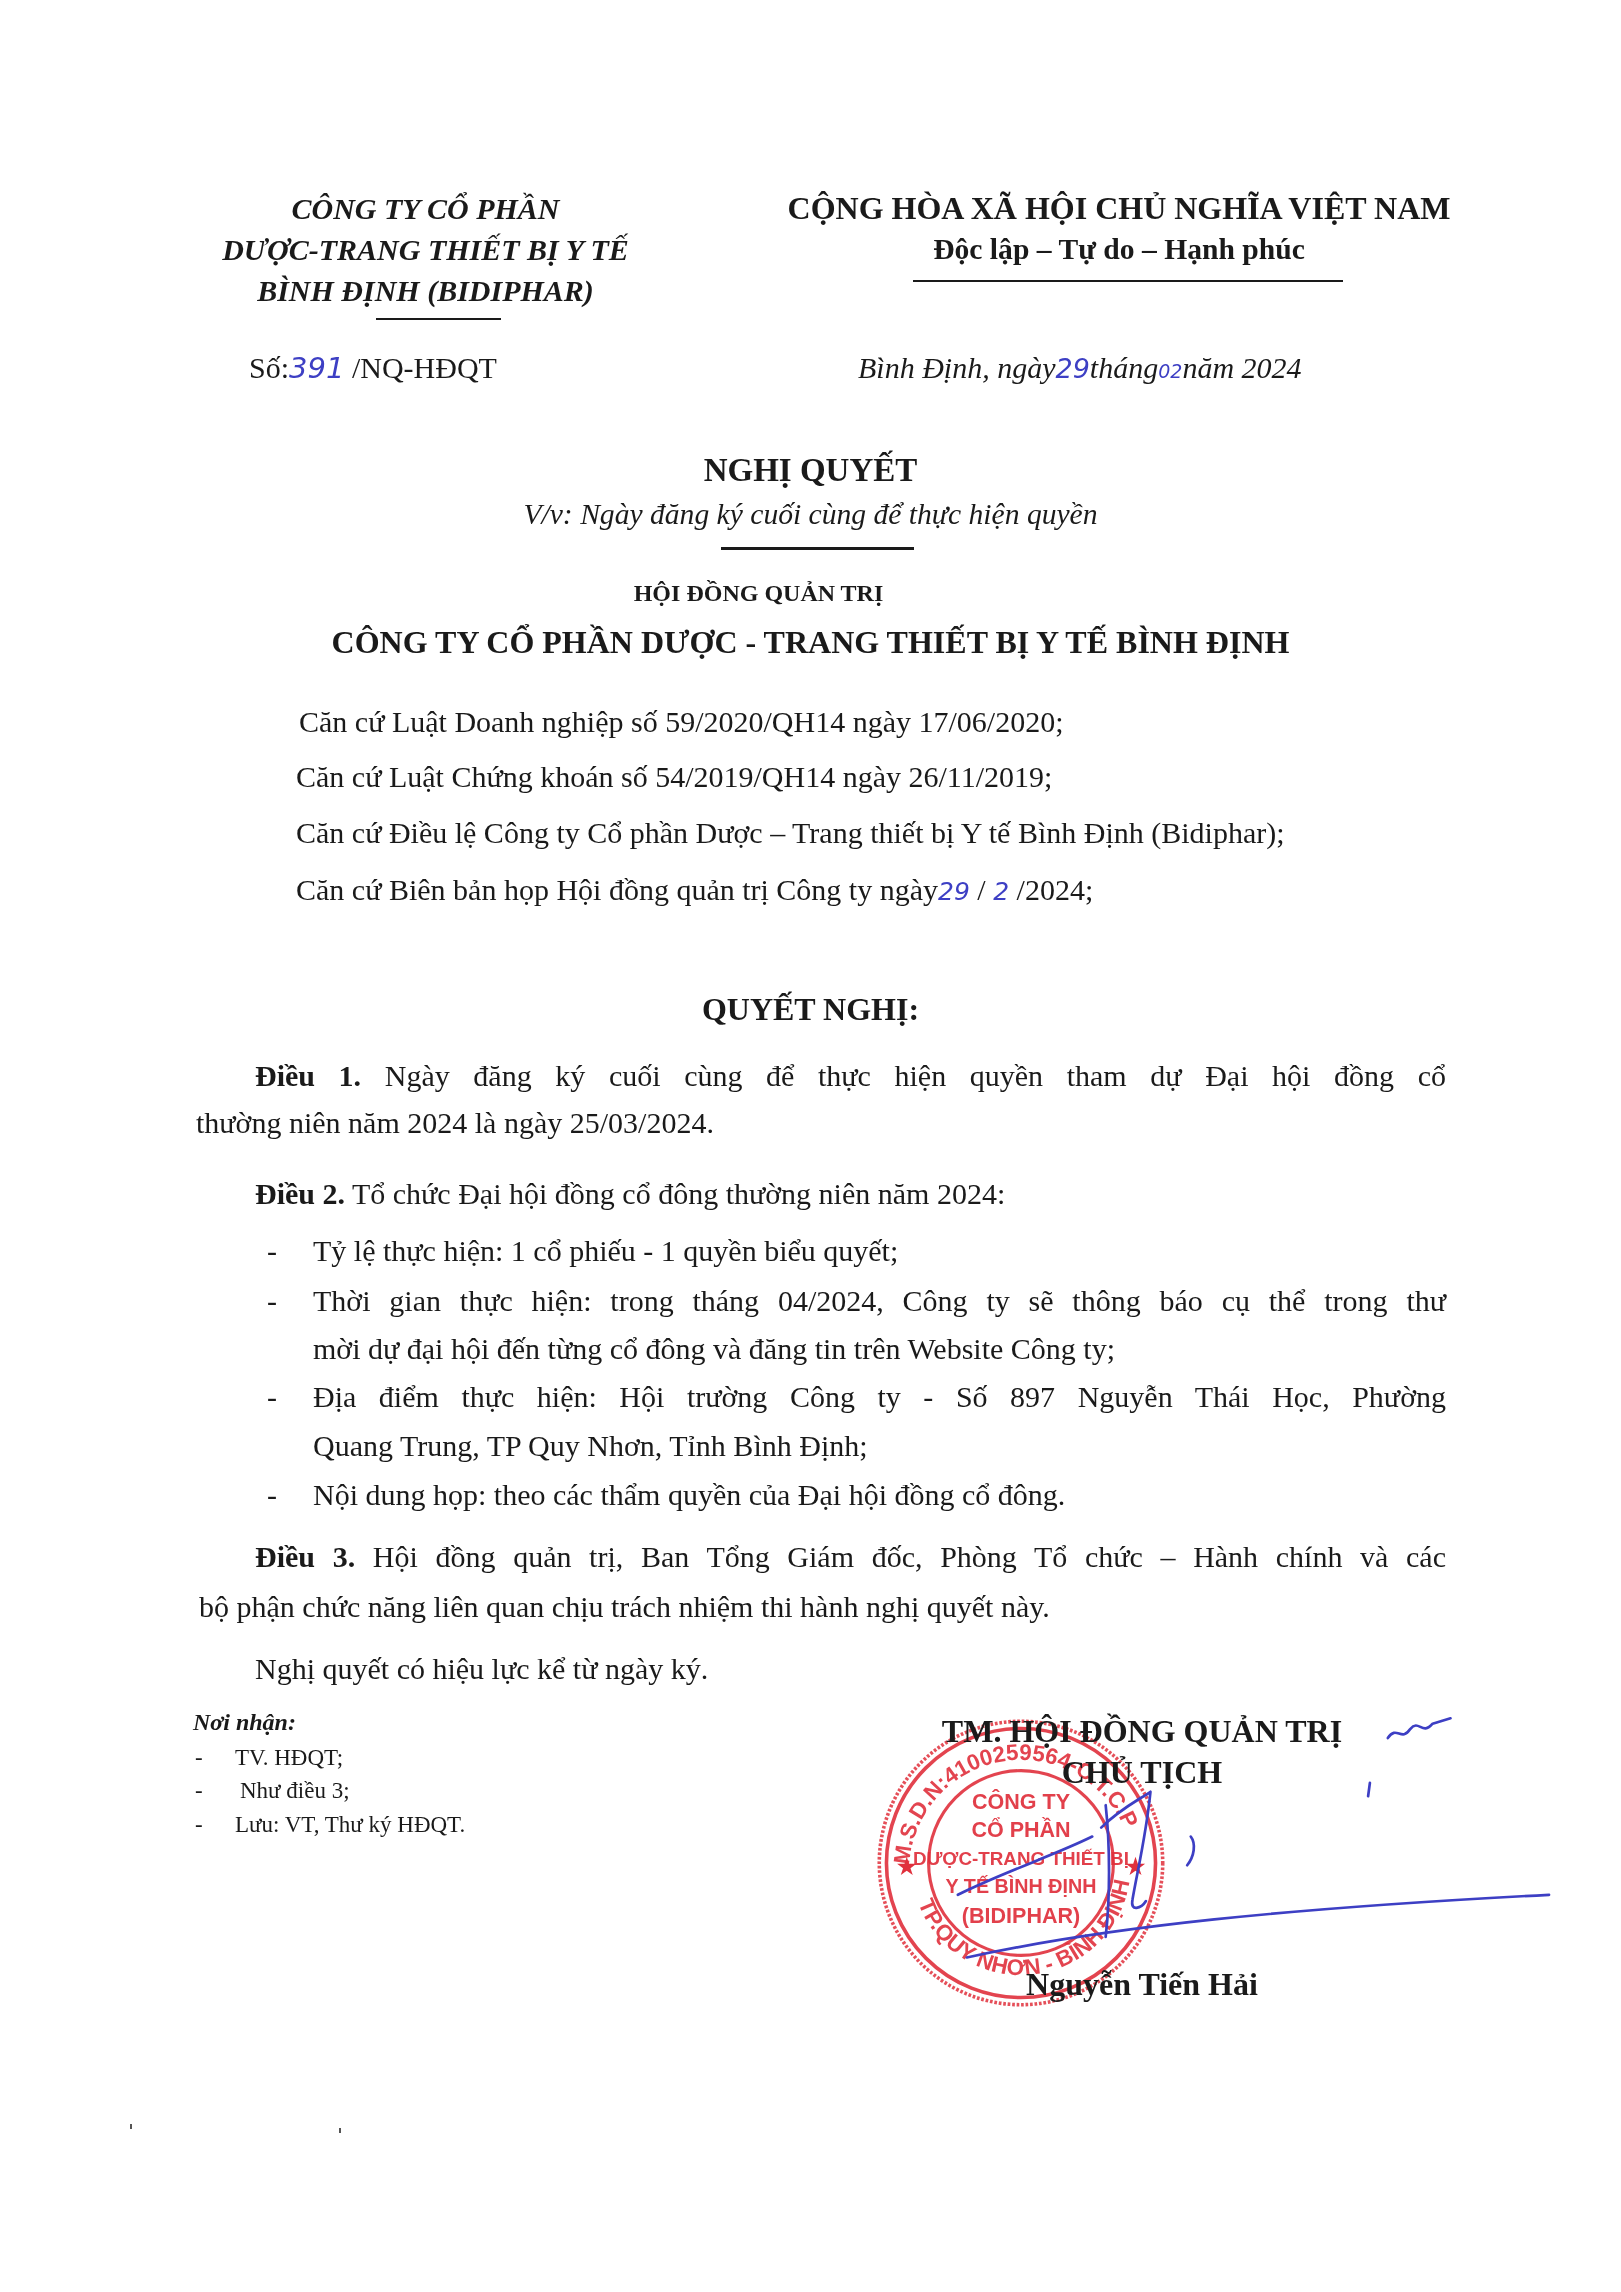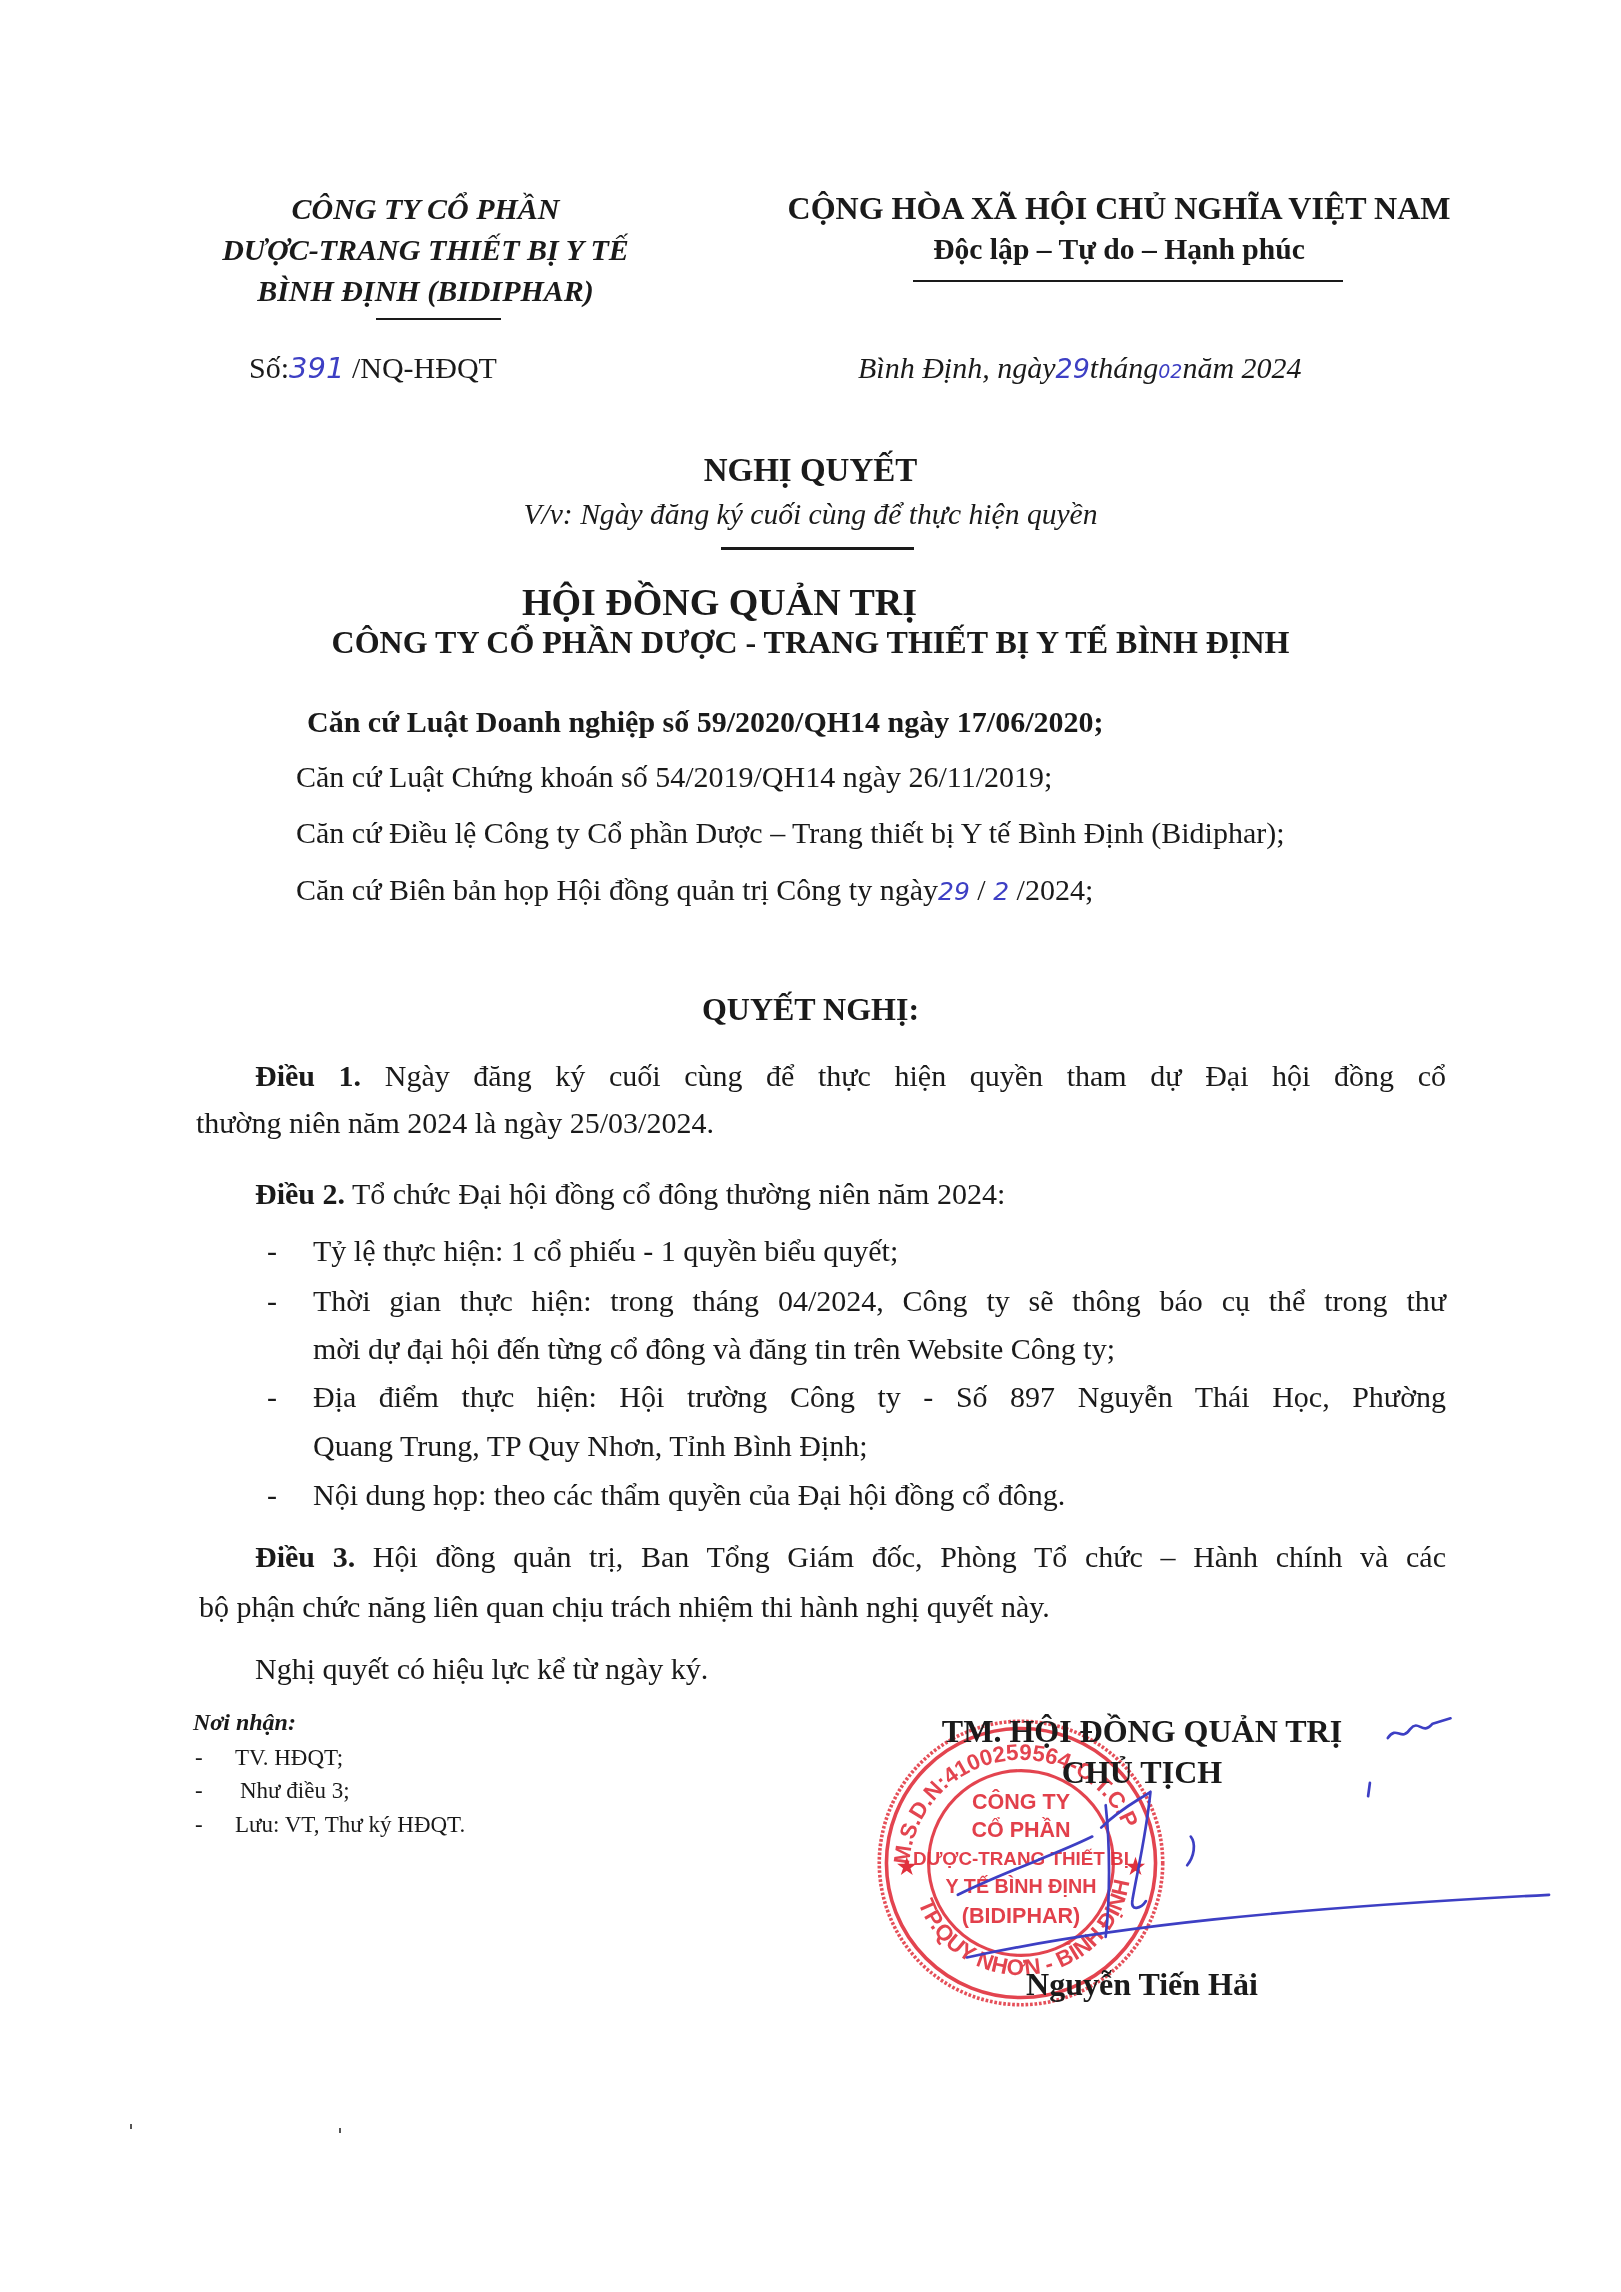--- a/index.html
+++ b/index.html
@@ -37,24 +37,24 @@
   <span>Số:</span><span class="hw" style="font-size:29px;">391</span><span> /NQ-HĐQT</span>
 </div>
 <div class="abs body i" style="left:858px; top:351px;">
   <span>Bình Định, ngày</span><span class="hw" style="font-size:27px;">29</span><span>tháng</span><span class="hw" style="font-size:19px;margin-top:16px;">02</span><span>năm 2024</span>
 </div>
 
 <div class="abs c b" style="left:0; width:1621px; top:452px; font-size:33px;">NGHỊ QUYẾT</div>
 <div class="abs c i" style="left:0; width:1621px; top:498px; font-size:29.6px;">V/v: Ngày đăng ký cuối cùng để thực hiện quyền</div>
 <div class="rule" style="left:721px; top:547px; width:193px; height:2.7px;"></div>
 
-<div class="abs c b" style="left:0; width:1439px; top:580px; font-size:38px;">HỘI ĐỒNG QUẢN TRỊ</div>
+<div class="abs c b" style="left:0; width:1439px; top:580px; font-size:24px;padding-left:39px;">HỘI ĐỒNG QUẢN TRỊ</div>
 <div class="abs c b" style="left:0; width:1621px; top:624px; font-size:32px;">CÔNG TY CỔ PHẦN DƯỢC - TRANG THIẾT BỊ Y TẾ BÌNH ĐỊNH</div>
 
-<div class="abs body" style="left:307px; top:705px;font-weight:bold;">Căn cứ Luật Doanh nghiệp số 59/2020/QH14 ngày 17/06/2020;</div>
+<div class="abs body" style="left:299px; top:705px;">Căn cứ Luật Doanh nghiệp số 59/2020/QH14 ngày 17/06/2020;</div>
 <div class="abs body" style="left:296px; top:760px;">Căn cứ Luật Chứng khoán số 54/2019/QH14 ngày 26/11/2019;</div>
 <div class="abs body" style="left:296px; top:816px;">Căn cứ Điều lệ Công ty Cổ phần Dược – Trang thiết bị Y tế Bình Định (Bidiphar);</div>
 <div class="abs body" style="left:296px; top:873px;">
   <span>Căn cứ Biên bản họp Hội đồng quản trị Công ty ngày</span><span class="hw" style="font-size:25px;">29</span><span> / </span><span class="hw" style="font-size:25px;">2</span><span> /2024;</span>
 </div>
 
 <div class="abs c b" style="left:0; width:1621px; top:991px; font-size:32px;">QUYẾT NGHỊ:</div>
 
 <div class="abs body" style="left:255px; top:1059px; width:1191px; text-align:justify; text-align-last:justify;">
   <span class="b">Điều 1.</span><span> Ngày đăng ký cuối cùng để thực hiện quyền tham dự Đại hội đồng cổ</span>

